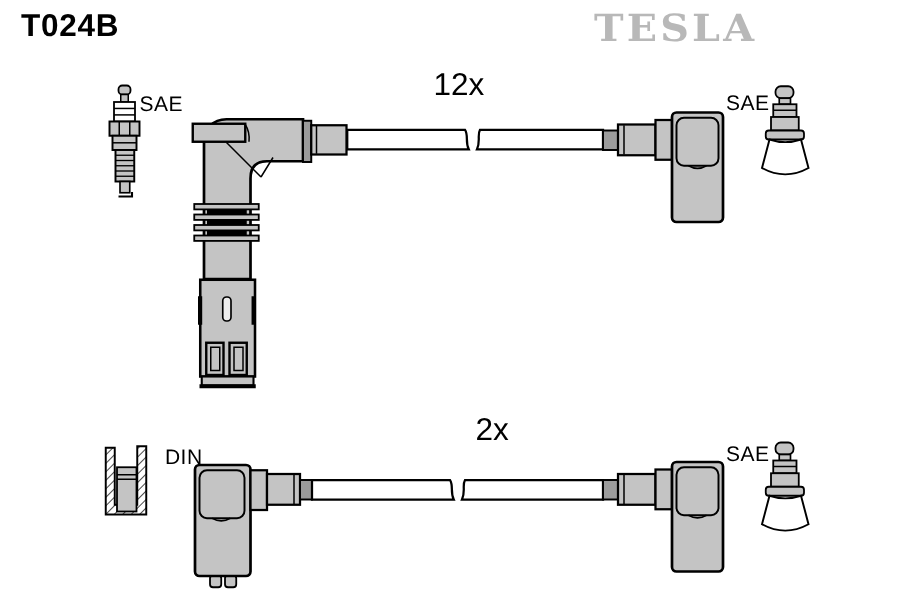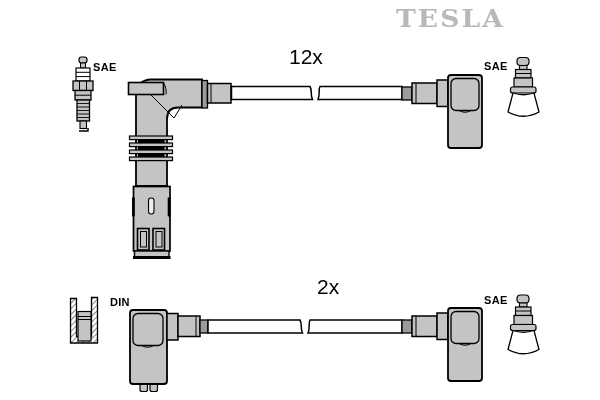--- a/index.html
+++ b/index.html
@@ -7,34 +7,35 @@
          font-family:"Liberation Sans",sans-serif;color:var(--outline,#000);overflow:hidden;}
   .stage svg{position:absolute;left:0;top:0;}
   .abs{position:absolute;white-space:nowrap;}
   .part-number{left:14px;top:6px;font-size:21px;font-weight:bold;letter-spacing:.5px;}
   .subtitle{left:15px;top:31px;font-size:10px;letter-spacing:.2px;}
   .brand{left:396px;top:4px;font-size:25px;font-weight:bold;letter-spacing:2px;
          color:var(--brand,#b8b8b8);font-family:"DejaVu Serif",serif;transform:scaleX(1.06);transform-origin:left top;}
   .qty{font-size:21px;}
   .qty-top{left:289px;top:45px;text-align:right;}
   .qty-bottom{left:305px;top:275px;margin-left:12px;}
-  .small-label{font-size:11px;font-weight:bold;letter-spacing:.3px;text-align:center;}
+  .small-label{font-size:14px;font-weight:normal;letter-spacing:.3px;text-align:center;}
   
   .part{fill:var(--part_fill,#c4c4c4);stroke:var(--outline,#000);}
   .part-dark{fill:var(--part_dark,#9b9b9b);stroke:var(--outline,#000);}
   .white{fill:#fff;stroke:var(--outline,#000);}
   .slot{fill:#ededed;stroke:var(--outline,#000);}
   .line{fill:none;stroke:var(--outline,#000);}
   .blackf{fill:var(--outline,#000);stroke:none;}
 </style>
 </head>
 <body>
 
 <div class="stage">
 
+  <div class="abs part-number">T024B</div>
   <div class="abs brand">TESLA</div>
 
   <div class="abs qty qty-top">12x</div>
   <div class="abs qty qty-bottom">2x</div>
 
   <div class="abs small-label" style="left:93px;top:61px">SAE</div>
   <div class="abs small-label" style="left:484px;top:60px">SAE</div>
   <div class="abs small-label" style="left:110px;top:296px">DIN</div>
   <div class="abs small-label" style="left:484px;top:294px">SAE</div>
 

